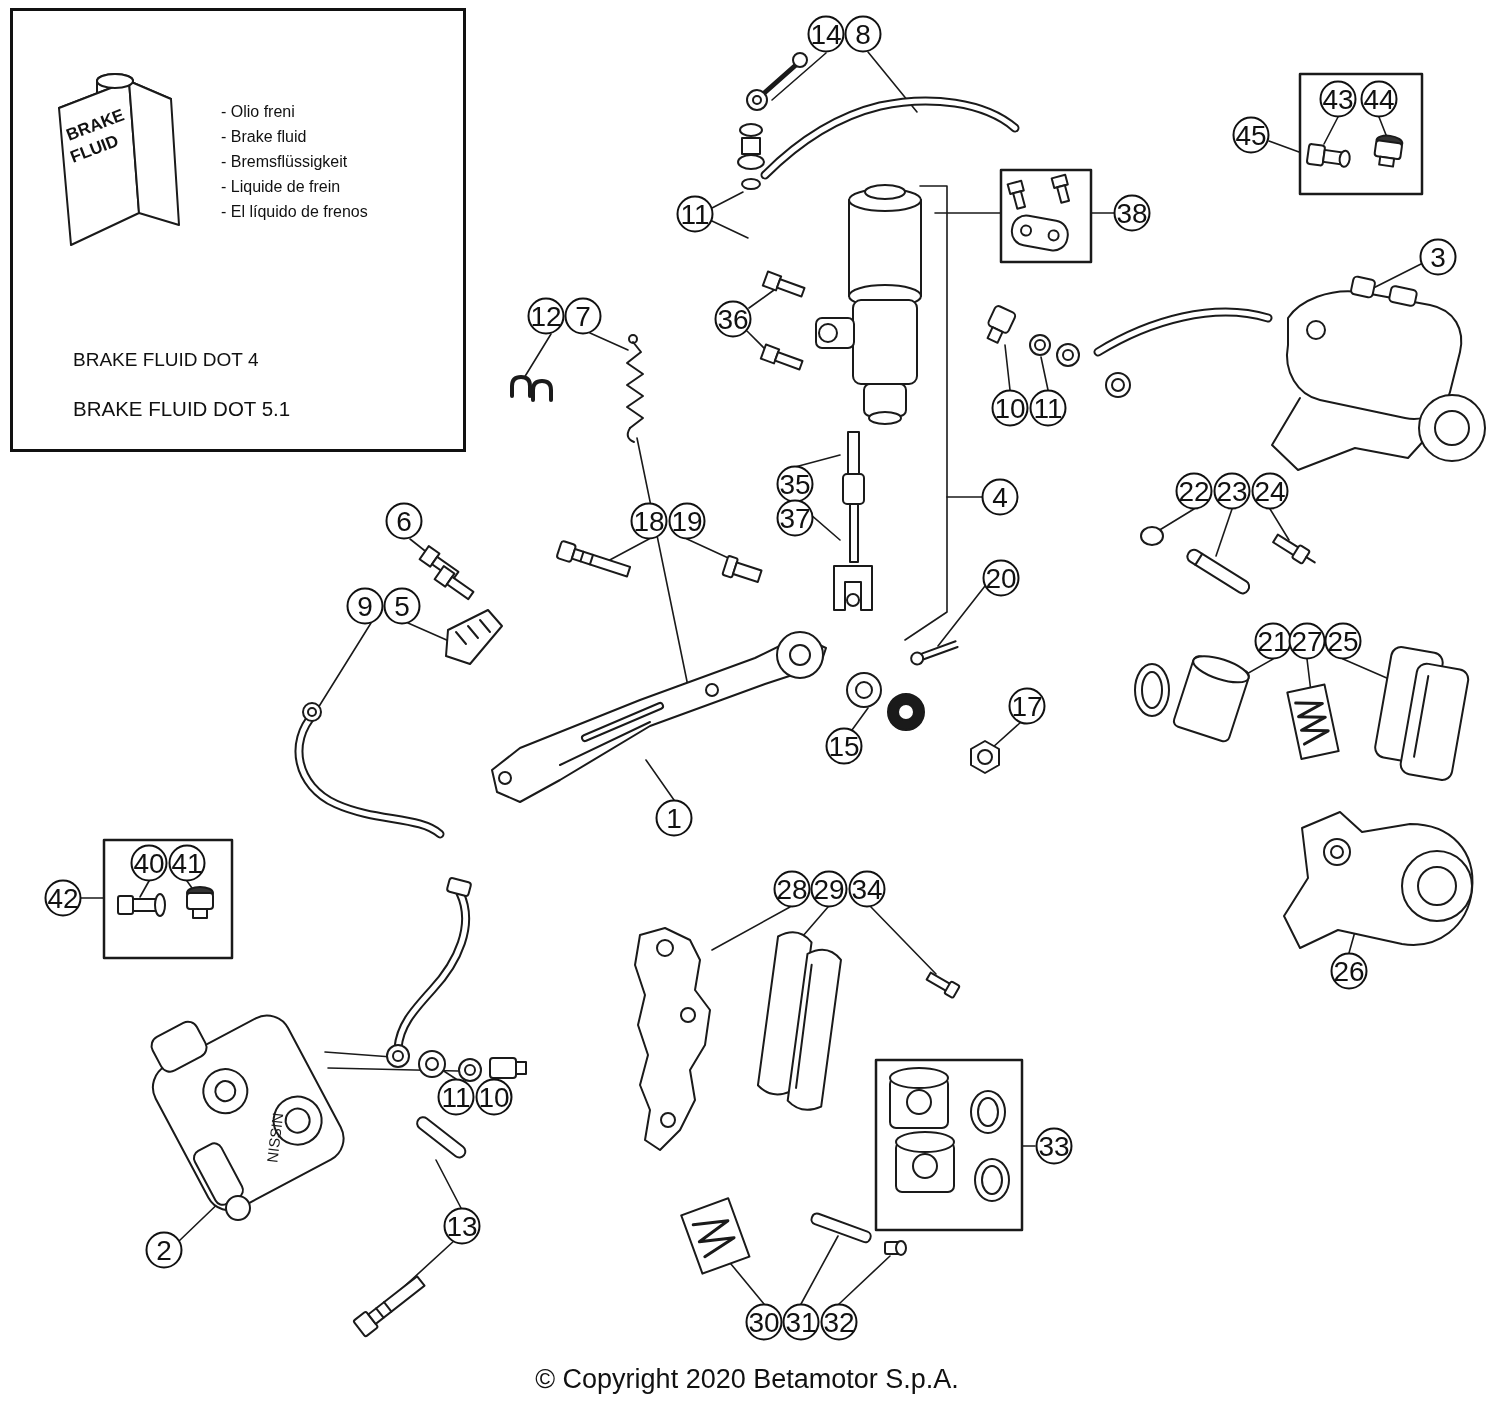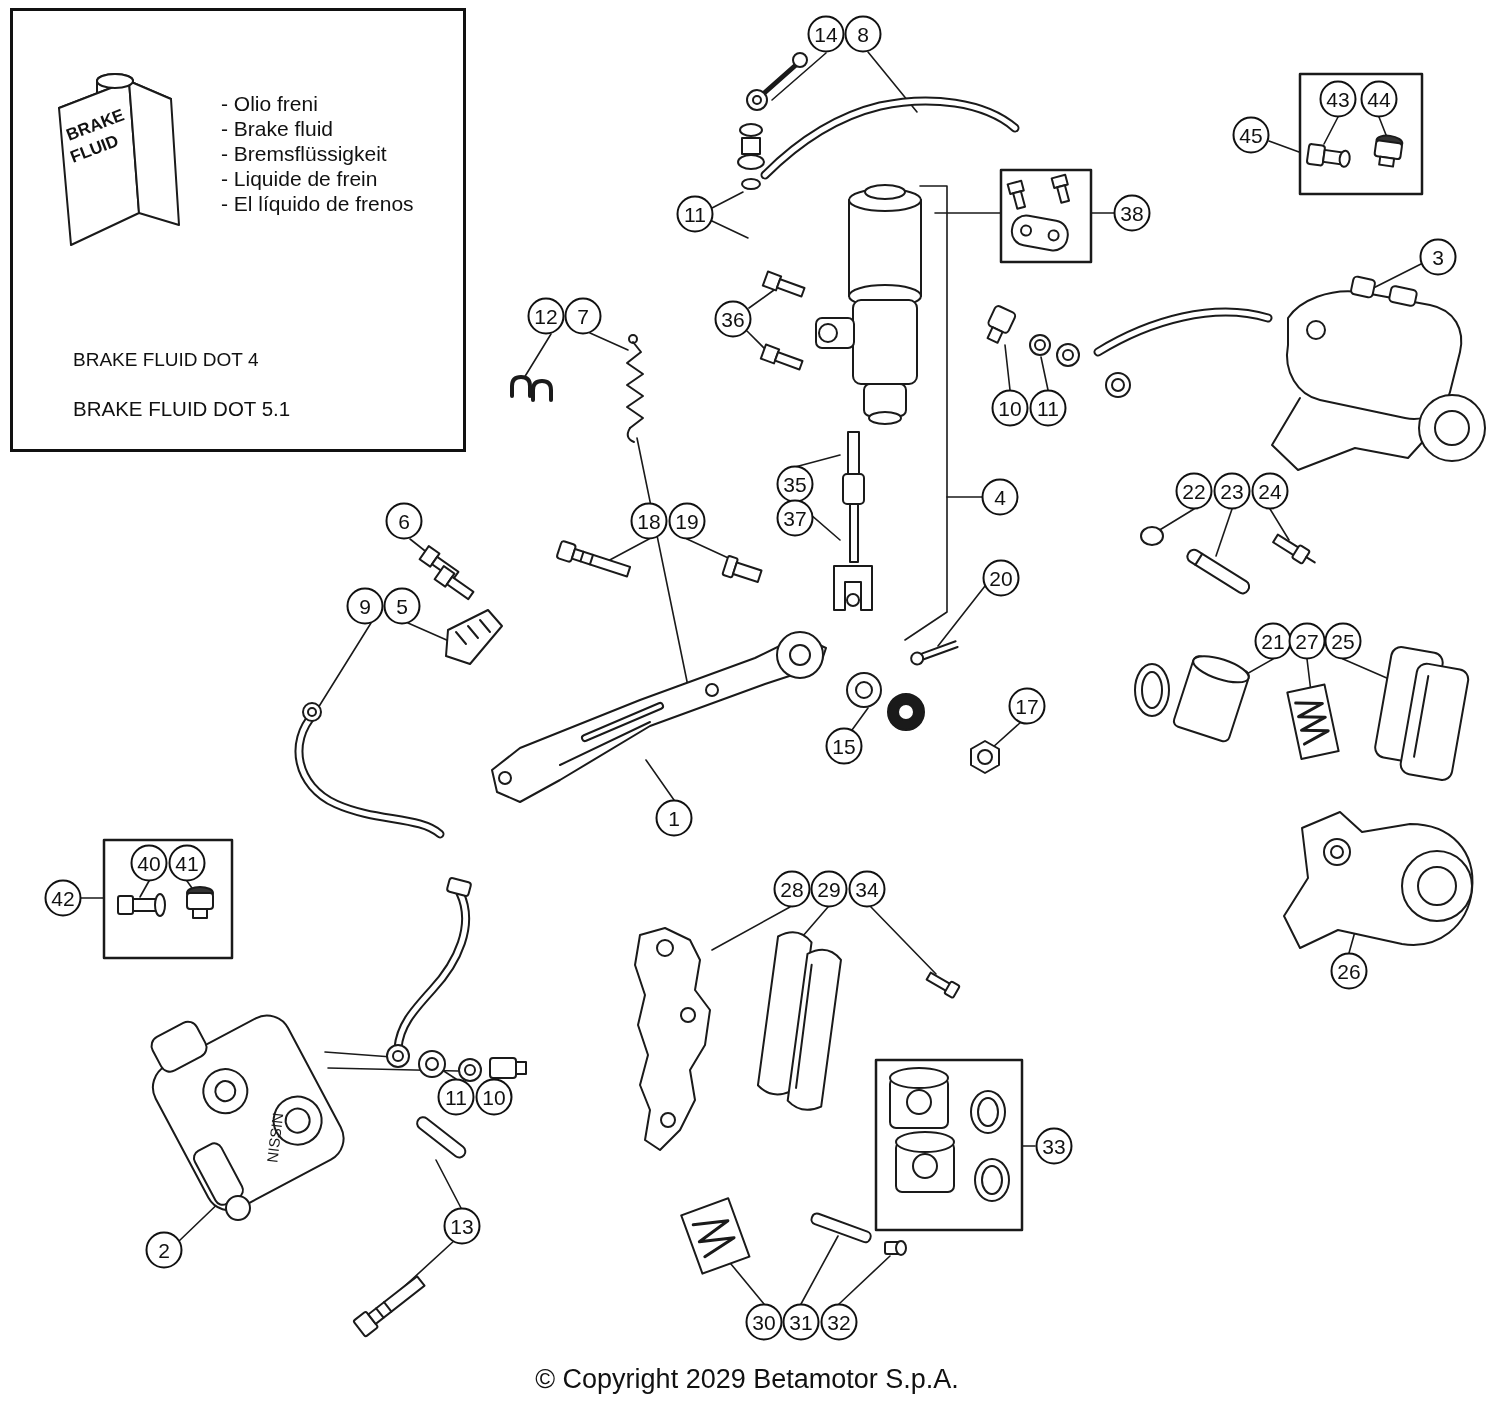--- a/index.html
+++ b/index.html
@@ -7,29 +7,29 @@
   body { background:#fff; }
   .canvas {
     position:relative; width:1494px; height:1410px; background:#ffffff;
     font-family:"Liberation Sans", sans-serif; color:#111; overflow:hidden;
   }
   .art { position:absolute; left:0; top:0; }
   .callout-layer { position:absolute; left:0; top:0; width:100%; height:100%; pointer-events:none; }
   .callout {
     position:absolute; width:37px; height:37px; border:2.5px solid #111;
     border-radius:50%; background:#fff; display:flex; align-items:center;
-    justify-content:center; font-size:21px; line-height:1; color:#111;
+    justify-content:center; font-size:28px; line-height:1; color:#111;
     transform:translate(-50%,-50%);
   }
   .info-box {
     position:absolute; left:10px; top:8px; width:456px; height:444px;
     border:3px solid #111; background:#fff;
   }
   .bottle-svg { position:absolute; left:28px; top:22px; }
-  .fluid-names { position:absolute; left:208px; top:80px; font-size:21px; line-height:25px; white-space:nowrap; }
+  .fluid-names { position:absolute; left:208px; top:88px; font-size:16px; line-height:25px; white-space:nowrap; }
   .beta-lines { position:absolute; left:165px; top:228px; font-size:13.5px; font-weight:bold; line-height:17px; white-space:nowrap; }
   .dot-line-1 { position:absolute; left:60px; top:338px; font-size:19px; }
   .dot-line-2 { position:absolute; left:60px; top:386px; font-size:20.5px; }
   .footer { position:absolute; left:0; right:0; top:1364px; text-align:center; font-size:27px; color:#111; }
 </style>
 </head>
 <body>
 
 <div class="canvas">
 
@@ -479,15 +479,15 @@
       <div class="callout" style="left: 456px; top: 1097px;">11</div>
       <div class="callout" style="left: 494px; top: 1097px;">10</div>
       <div class="callout" style="left: 1054px; top: 1146px;">33</div>
       <div class="callout" style="left: 164px; top: 1250px;">2</div>
       <div class="callout" style="left: 462px; top: 1226px;">13</div>
       <div class="callout" style="left: 764px; top: 1322px;">30</div>
       <div class="callout" style="left: 801px; top: 1322px;">31</div>
       <div class="callout" style="left: 839px; top: 1322px;">32</div>
     </div>
 
-  <div class="footer">© Copyright 2029 Betamotor S.p.A.</div>
+  <div class="footer">© Copyright 2020 Betamotor S.p.A.</div>
 
 </div>
 
 </body></html>

